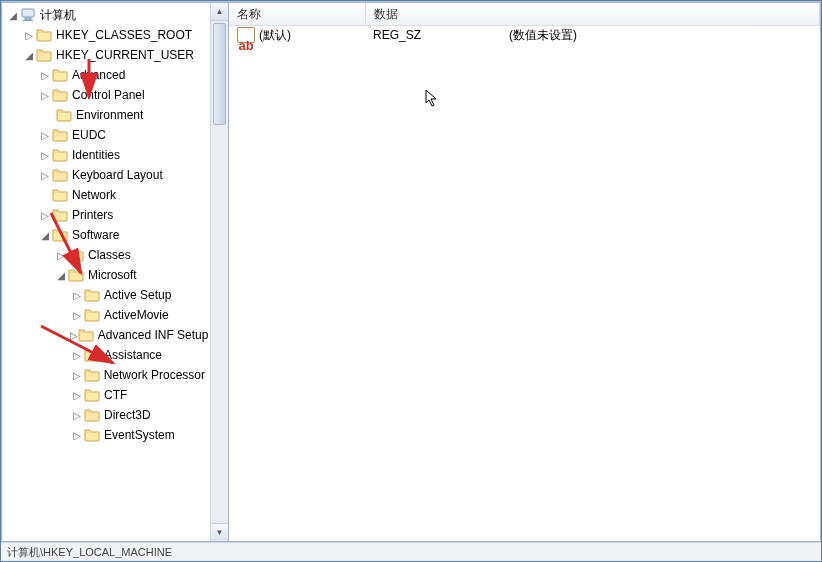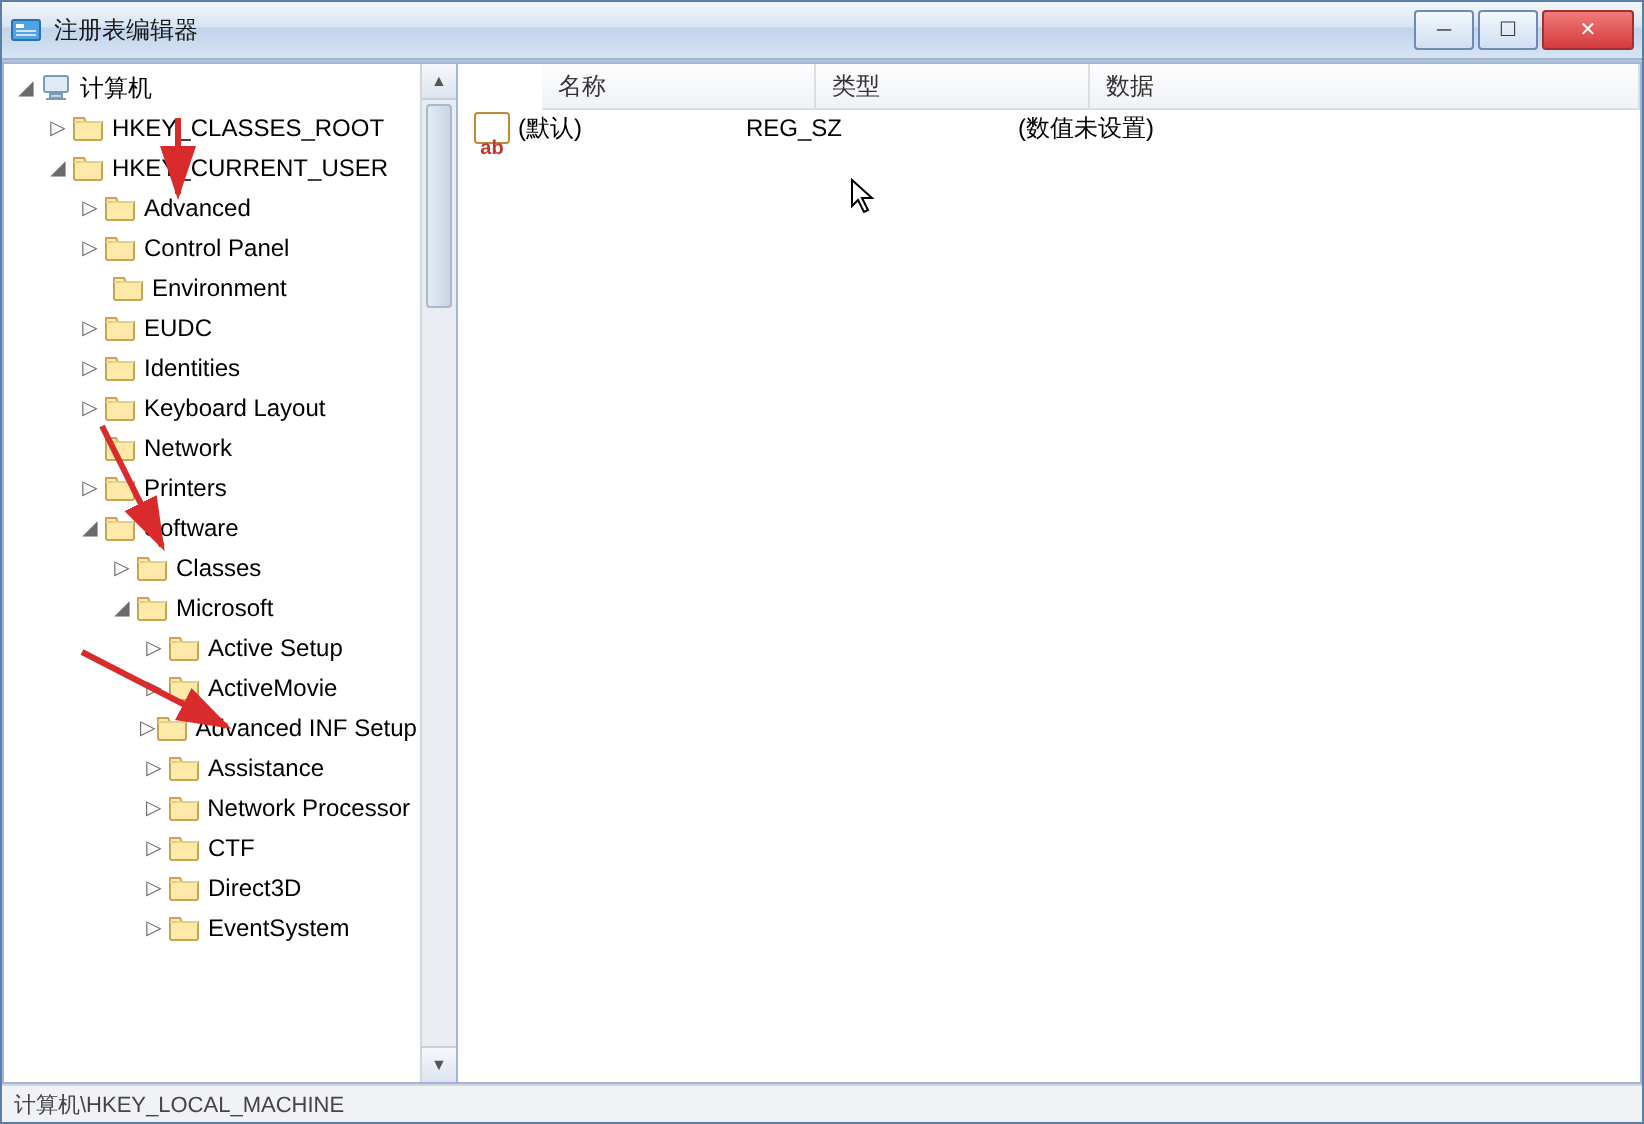--- a/index.html
+++ b/index.html
@@ -16,59 +16,43 @@
   .pane{background:#fff;box-sizing:border-box;overflow:hidden;position:relative;}
   .pane.left{width:228px;border:1px solid #9fb6d4;display:flex;flex-direction:column;}
   .pane.right{flex:1;border:1px solid #9fb6d4;border-left:none;display:flex;flex-direction:column;}
   .tree{padding:2px 0 4px 0;white-space:nowrap;flex:1;overflow:auto;}
   .node{display:flex;align-items:center;height:20px;padding-right:6px;}
   .tw{width:14px;text-align:center;color:#6b6b6b;font-size:10px;display:inline-block;}
   .tw.empty{visibility:hidden;}
   svg.fld{width:16px;height:16px;margin-right:4px;flex:0 0 auto;}
   svg.pc{width:16px;height:16px;margin-right:4px;flex:0 0 auto;}
   .node .lbl{}
-  .listhdr{height:22px;display:flex;align-items:center;border-bottom:1px solid #d8dde6;background:linear-gradient(to bottom,#fdfdfe,#f0f2f6);margin-left:42px;}
+  .listhdr{height:22px;display:flex;align-items:center;border-bottom:1px solid #d8dde6;background:linear-gradient(to bottom,#fdfdfe,#f0f2f6);}
   .listhdr .col{padding:0 8px;border-right:1px solid #d8dde6;height:100%;display:flex;align-items:center;color:#333;}
   .listbody{flex:1;overflow:auto;}
   .row{display:flex;align-items:center;height:18px;}
   .cell{padding:0 8px;display:flex;align-items:center;}
   .abicon{width:16px;height:14px;border:1px solid #c08a3a;background:#fff;border-radius:2px;display:inline-flex;align-items:center;justify-content:center;margin-right:4px;}
-  .abicon span{font-size:10px;color:#c0392b;font-weight:bold;line-height:1;margin-top:21px;}
+  .abicon span{font-size:13px;color:#c0392b;font-weight:bold;line-height:1;margin-top:21px;}
   .statusbar{height:18px;border-top:1px solid #cfd6e0;background:#f0f2f5;padding:0 6px;display:flex;align-items:center;font-size:11px;color:#444;overflow:hidden;}
   .vscrollgutter{position:absolute;right:0;top:0;bottom:0;width:17px;background:#e9edf2;border-left:1px solid #d0d6de;}
   .vscrollgutter .btn{height:17px;background:linear-gradient(to bottom,#f6f8fb,#dde4ee);border-bottom:1px solid #c9d0db;display:flex;align-items:center;justify-content:center;font-size:8px;color:#555;}
   .vscrollgutter .btn.bot{position:absolute;bottom:0;left:0;right:0;border-top:1px solid #c9d0db;border-bottom:none;}
   .vscrollgutter .thumb{position:absolute;left:2px;right:2px;top:20px;height:100px;background:linear-gradient(to right,#e4eaf2,#c8d4e4);border:1px solid #a9b8ce;border-radius:2px;}
   .tree-wrap{position:relative;flex:1;min-height:0;display:flex;}
   
   .arrow-overlay{position:absolute;left:0;top:0;pointer-events:none;}
   
   .cursor{position:absolute;left:424px;top:88px;pointer-events:none;}
 </style>
 </head>
 <body>
 
 <div class="window">
 
-  <div class="titlebar">
-    <span class="ticon">
-      <svg viewBox="0 0 16 16">
-          <rect x="1" y="3" width="14" height="10" rx="1" fill="#4fa3e3" stroke="#2a6fb0"></rect>
-          <rect x="3" y="5" width="4" height="2" fill="#fff"></rect>
-          <rect x="3" y="8" width="10" height="1" fill="#cfe6f8"></rect>
-          <rect x="3" y="10" width="10" height="1" fill="#cfe6f8"></rect>
-        </svg>
-    </span>
-    <span class="ttitle">注册表编辑器</span>
-    <div class="winbtns">
-      <div class="winbtn">─</div>
-      <div class="winbtn">☐</div>
-      <div class="winbtn close">✕</div>
-    </div>
-  </div>
 
 
   <div class="client">
 
     <div class="pane left">
       <div class="tree-wrap">
         <div class="tree" id="tree" style="padding-right:17px;">
             <div class="node" style="padding-left:4px">
               <span class="tw">◢</span>
               <svg class="pc" viewBox="0 0 16 16">
@@ -251,21 +235,20 @@
           <div class="btn">▲</div>
           <div class="thumb"></div>
           <div class="btn bot">▼</div>
         </div>
       </div>
     </div>
 
     <div class="pane right">
       <div class="listhdr">
         <div class="col" style="width:120px">名称</div>
-        <div class="col" style="width:120px">类型</div>
         <div class="col" style="flex:1">数据</div>
       </div>
       <div class="listbody">
         <div class="row">
           <div class="cell" style="width:120px">
             <span class="abicon">
                 <span>ab</span>
               </span>
             <span>(默认)</span>
           </div>

